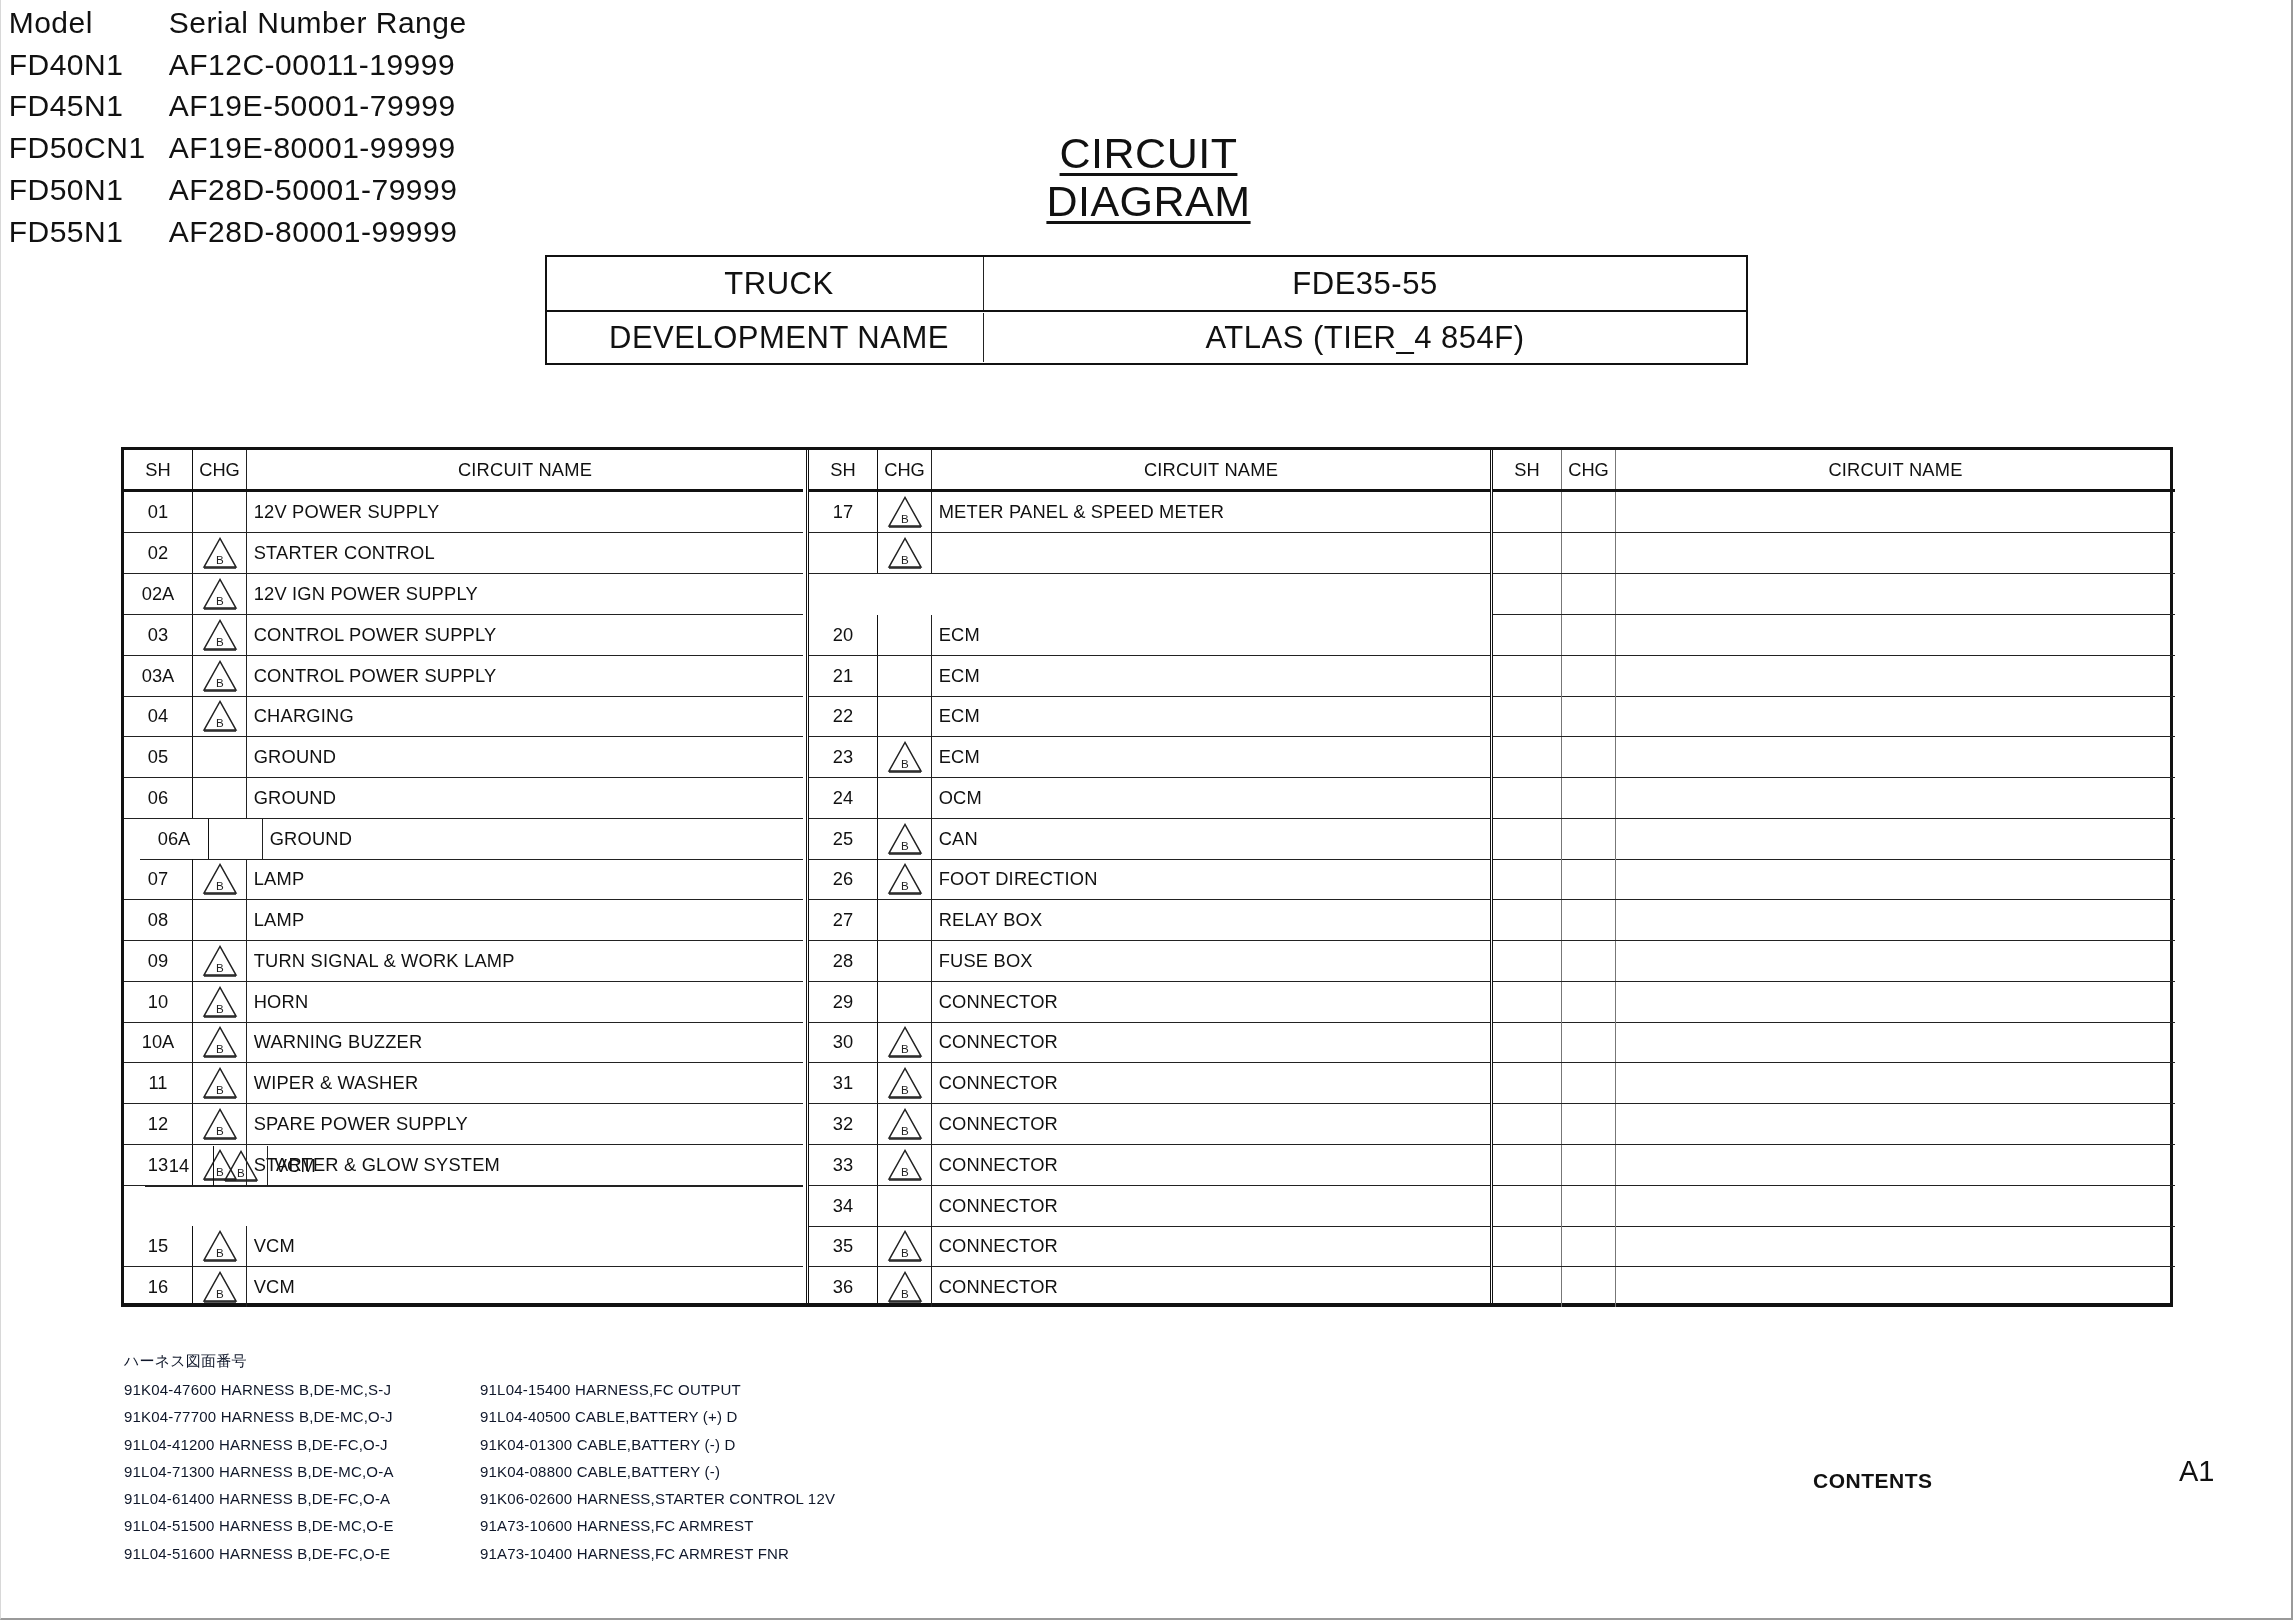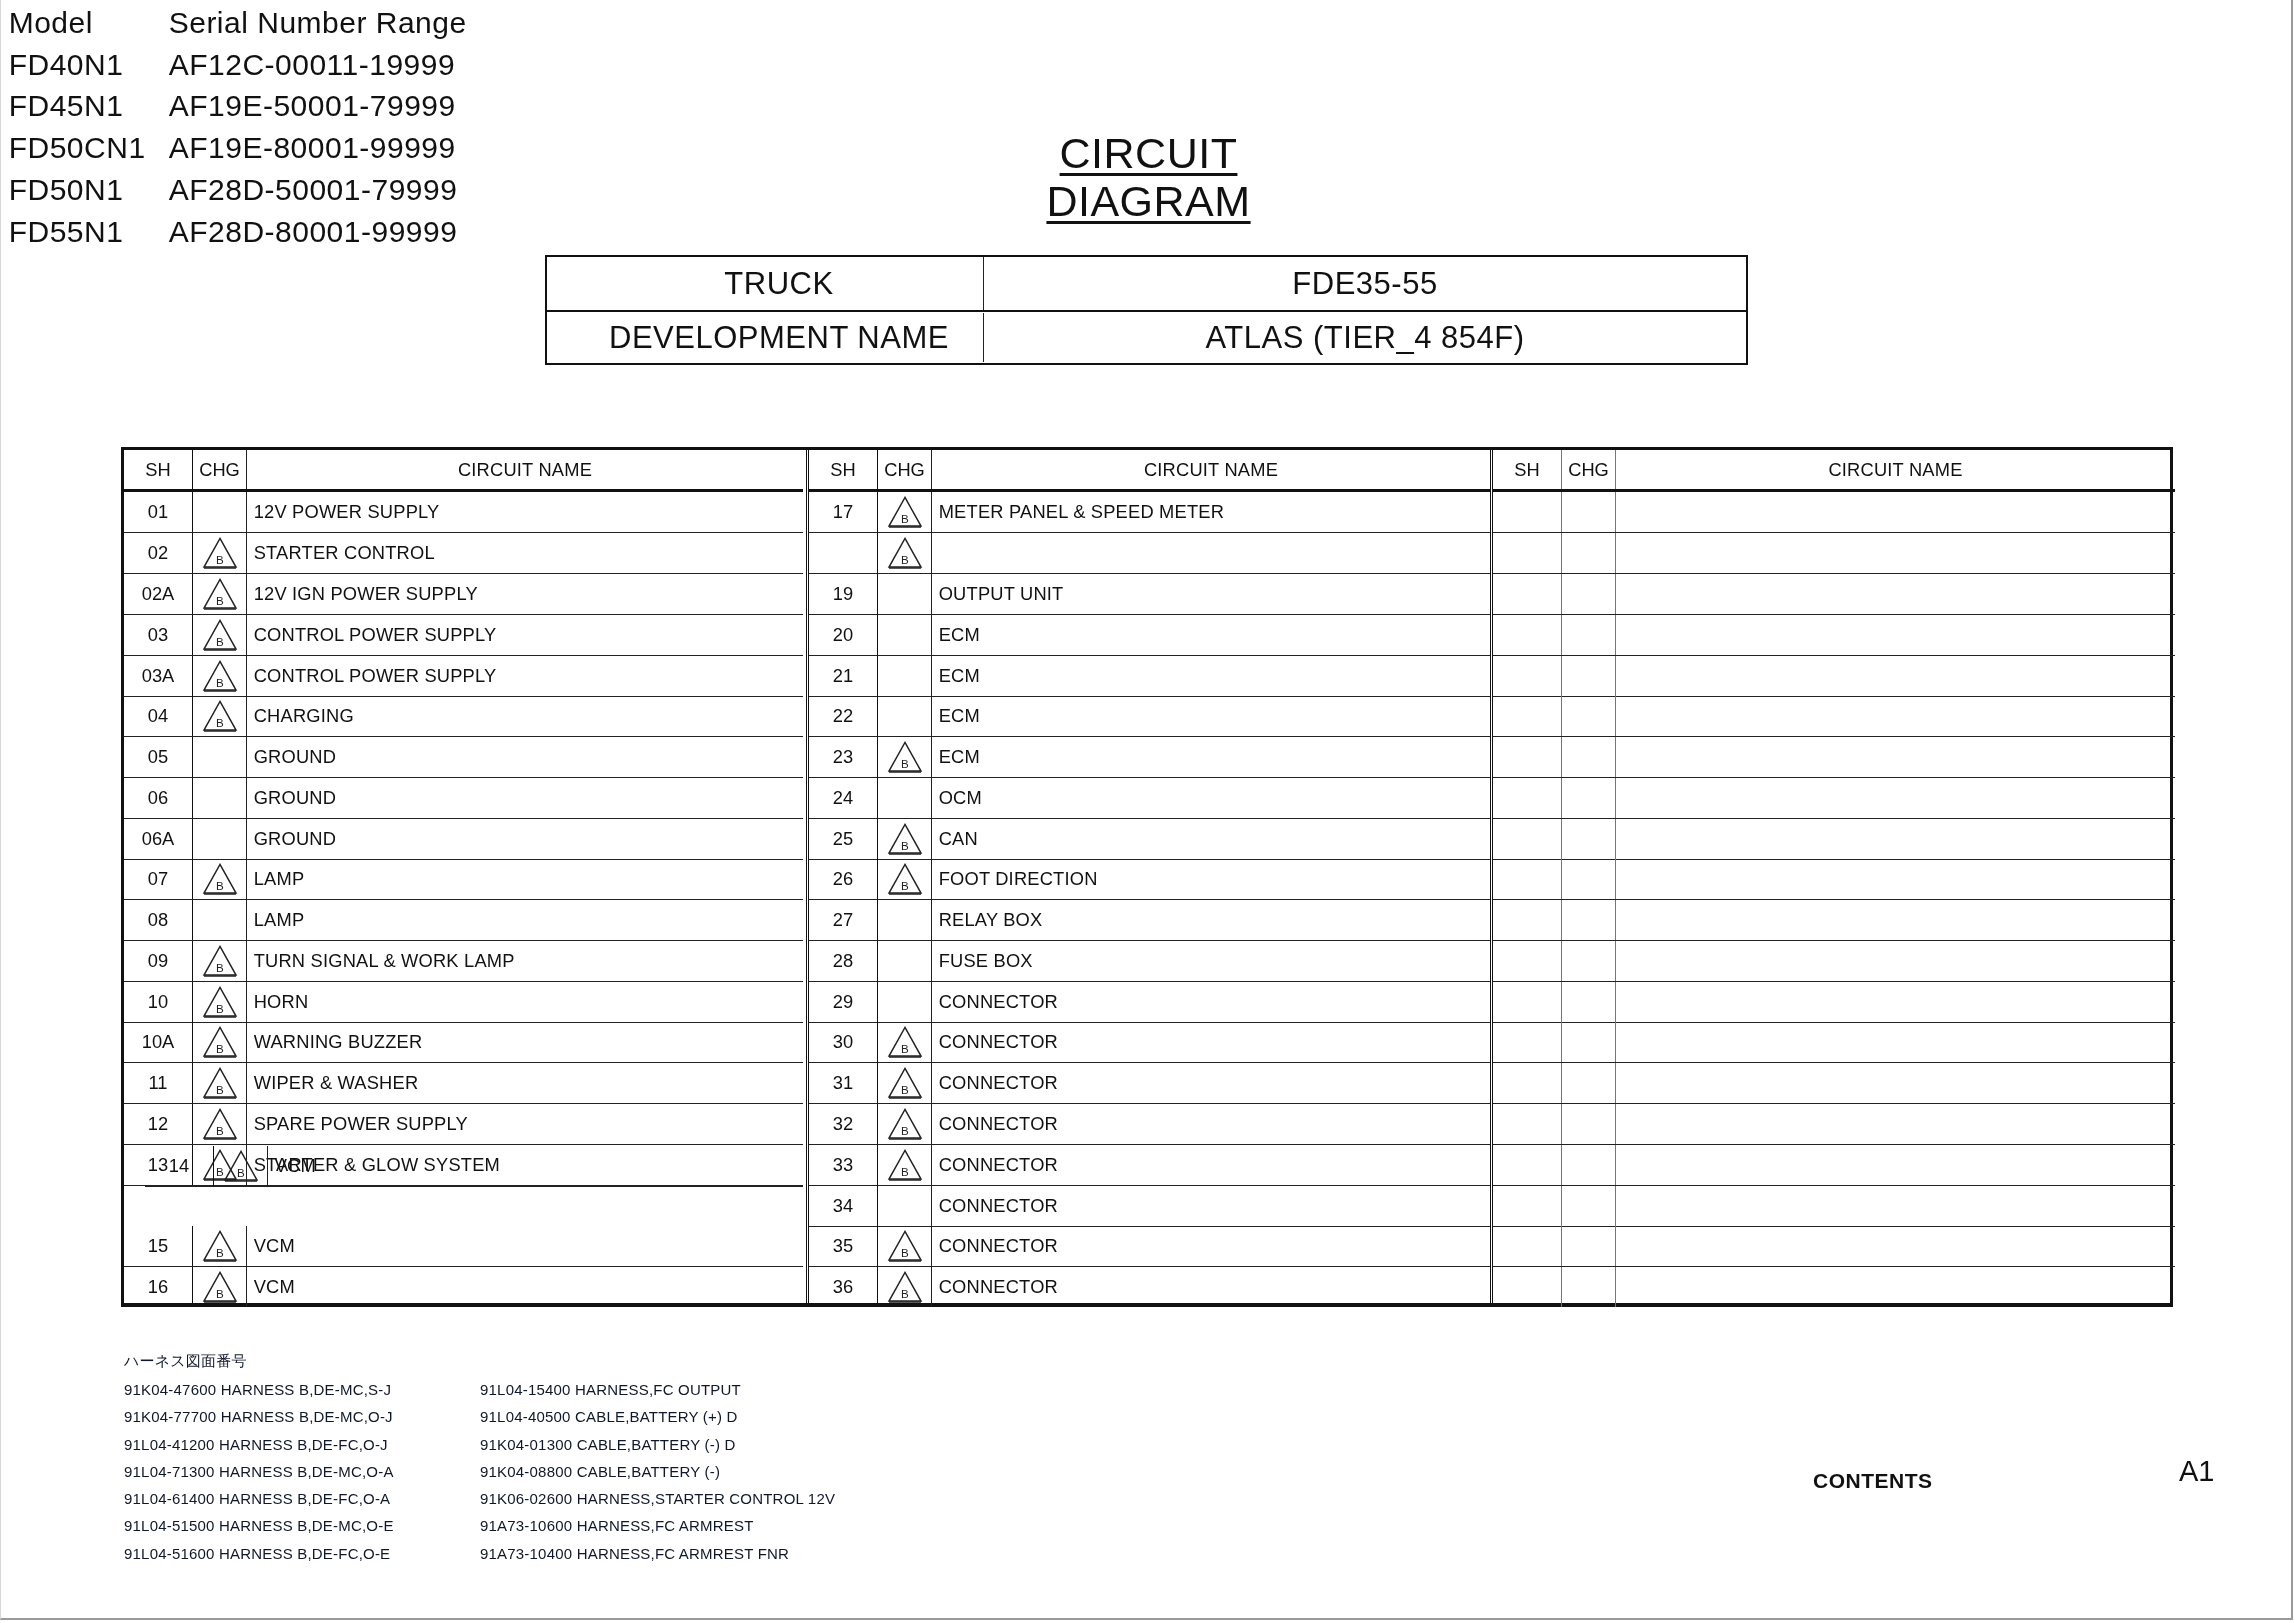--- a/index.html
+++ b/index.html
@@ -156,21 +156,21 @@
       <div class="row" style="top: 287px;">
         <div class="c-sh">05</div>
         <div class="c-chg"></div>
         <div class="c-name">GROUND</div>
       </div>
       <div class="row" style="top: 328px;">
         <div class="c-sh">06</div>
         <div class="c-chg"></div>
         <div class="c-name">GROUND</div>
       </div>
-      <div class="row" style="top: 369px;">
+      <div class="row" style="top: 369px; margin-left: 16px;">
         <div class="c-sh">06A</div>
         <div class="c-chg"></div>
         <div class="c-name">GROUND</div>
       </div>
       <div class="row" style="top: 409px;">
         <div class="c-sh">07</div>
         <div class="c-chg">
           <svg class="tri" viewBox="0 0 78 68" style="font-size:38px">
             <polygon points="39,3 72,62 6,62" fill="none" stroke="#222" stroke-width="3"></polygon>
             <line x1="6" y1="64" x2="72" y2="64" stroke="#222" stroke-width="3"></line>
@@ -304,25 +304,20 @@
       <div class="row" style="top: 83px;">
         <div class="c-sh"></div>
         <div class="c-chg">
           <svg class="tri" viewBox="0 0 78 68" style="font-size:38px">
             <polygon points="39,3 72,62 6,62" fill="none" stroke="#222" stroke-width="3"></polygon>
             <line x1="6" y1="64" x2="72" y2="64" stroke="#222" stroke-width="3"></line>
             <text x="39" y="55" text-anchor="middle" font-size="24" font-family="Liberation Sans, sans-serif" fill="#222">B</text>
           </svg>
         </div>
         <div class="c-name"></div>
-      </div>
-      <div class="row" style="top: 124px;">
-        <div class="c-sh">19</div>
-        <div class="c-chg"></div>
-        <div class="c-name">OUTPUT UNIT</div>
       </div>
       <div class="row" style="top: 165px;">
         <div class="c-sh">20</div>
         <div class="c-chg"></div>
         <div class="c-name">ECM</div>
       </div>
       <div class="row" style="top: 206px;">
         <div class="c-sh">21</div>
         <div class="c-chg"></div>
         <div class="c-name">ECM</div>

